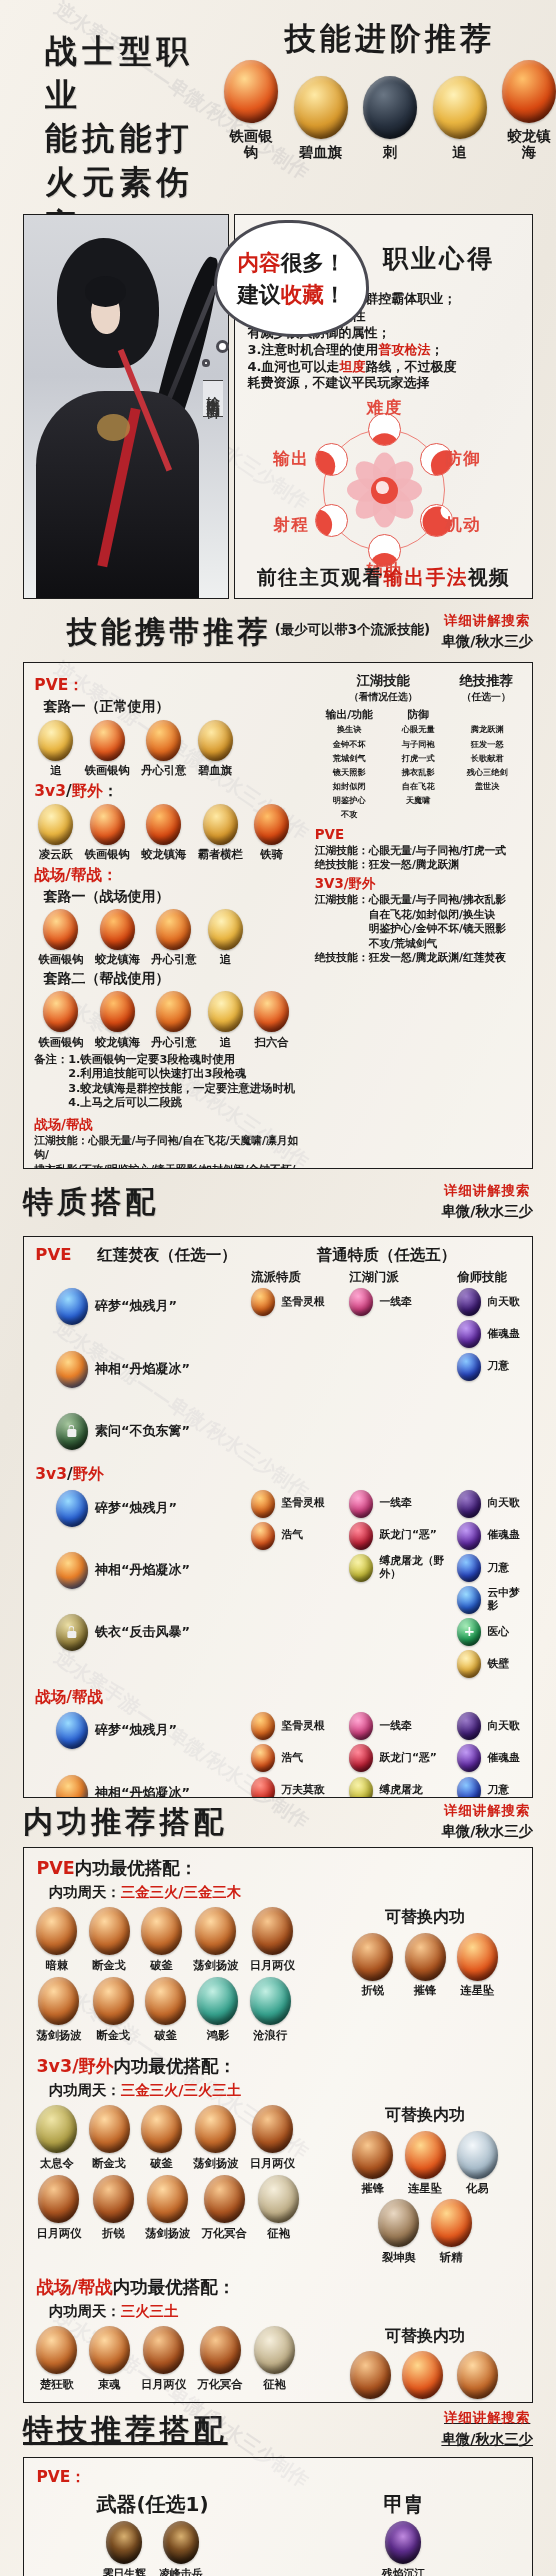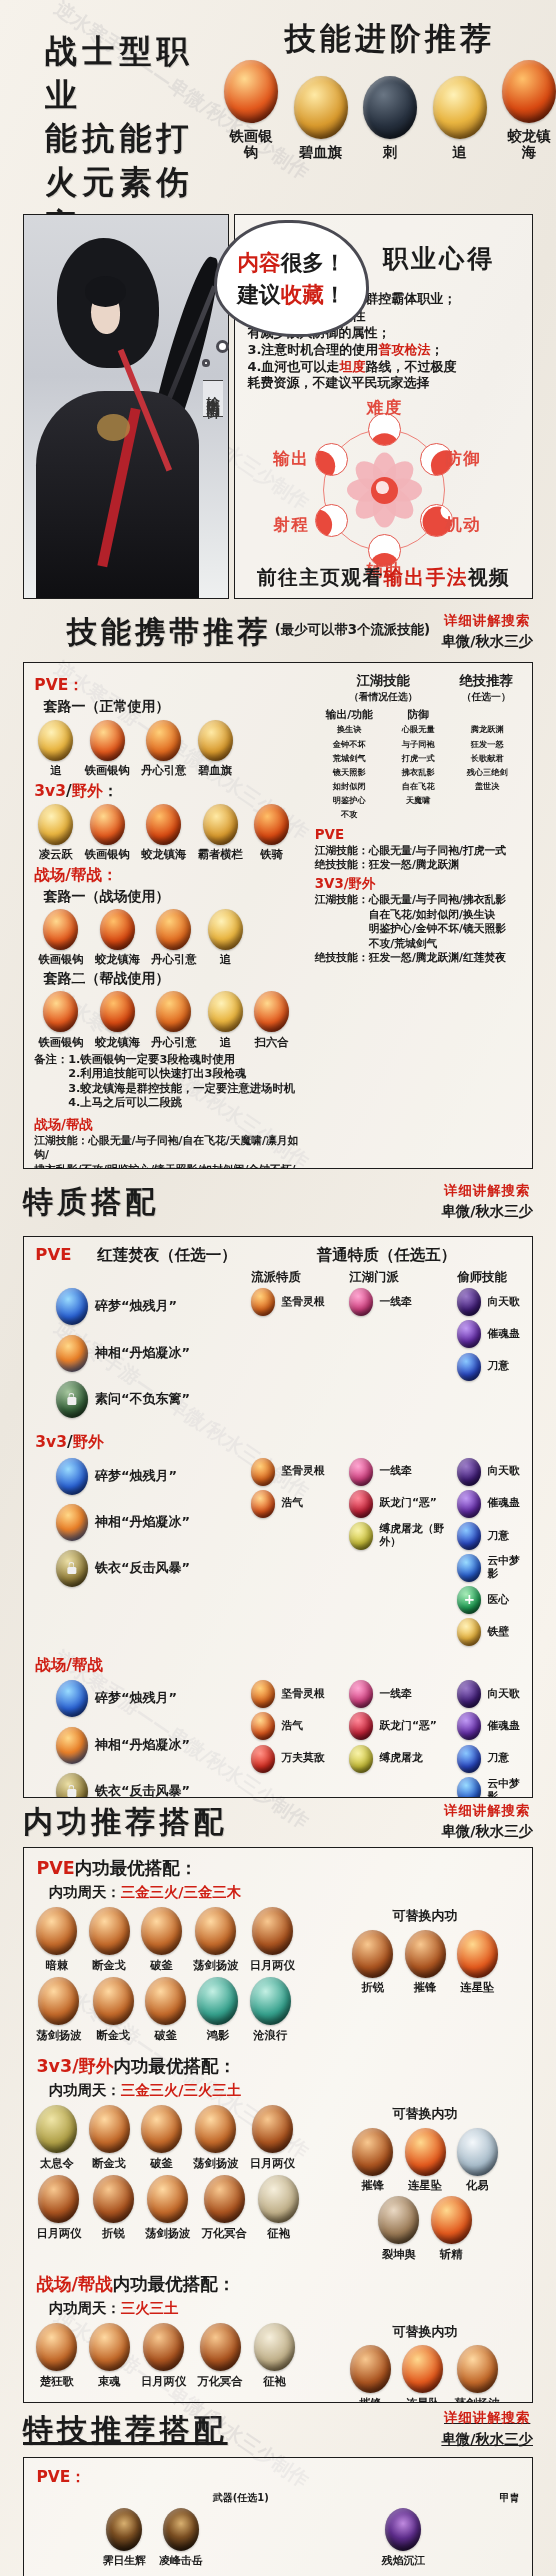--- a/index.html
+++ b/index.html
@@ -164,44 +164,44 @@
   
   .s-traits-head { height:67px; align-items:center; }
   .s-traits-box { height:562px; padding:8.2px 11.3px; }
   .tr-top { display:flex; font-weight:900; }
   .tr-top .pvel { font-size:16.5px; color:#cf1f14; width:62px; }
   .tr-top .mh { width:155px; font-size:15.5px; }
   .tr-top .ch { flex:1; text-align:center; font-size:15.5px; }
   .tr-cols { display:flex; margin:3.1px 0 2.1px; font-size:12.4px; font-weight:900; }
   .tr-cols .s0 { width:216px; } .tr-cols .s1 { width:98px; } .tr-cols .s2 { width:108px; } .tr-cols .s3 { flex:1; }
   .tband { display:flex; }
-  .tb-master { width:216px; padding-left:20.6px; }
+  .tb-master { width:216px; padding-left:20.6px;gap:16px; }
   .tb-c1 { width:98px; } .tb-c2 { width:108px; } .tb-c3 { flex:1; }
   .tband .lp-r { display:flex; flex-direction:column; }
   .band-lab { font-size:15.5px; font-weight:900; margin:5.2px 0 4.1px; }
 
   
   .s-ng-head { height:49px; align-items:center; }
   .s-ng-box { height:556px; padding:8.2px 12.4px; }
   .ng-g { margin-bottom:7.2px; }
   .ng-head { font-size:17.5px; font-weight:900; }
   .ng-cycle { font-size:14.4px; font-weight:900; margin:3.1px 0 5.2px 12.4px; }
   .ng-body { display:flex; }
   .ng-main { width:294px; }
   .ng-main .irow { margin-bottom:5.2px; }
   .ng-alt { flex:1; }
-  .ng-alt-h { text-align:center; font-size:13px; font-weight:900; margin-bottom:4.1px; }
+  .ng-alt-h { text-align:center; font-size:16px; font-weight:900; margin-bottom:4.1px; }
   .ng-alt .irow { justify-content:center; margin-bottom:4.1px; }
 
   
   .s-tech-head { height:54px; align-items:center;text-decoration:underline; }
   .s-tech-box { height:526px; padding:7.2px 12.4px; }
   .tech-lab { font-size:15.5px; font-weight:900; margin:2.1px 0 3.1px; }
   .tech-grid { display:grid; grid-template-columns:1fr 1fr; column-gap:18.5px; row-gap:5.2px; }
-  .tg-h { text-align:right; font-size:10px; font-weight:900; margin-bottom:3.1px; }
+  .tg-h { text-align:center; font-size:20px; font-weight:900; margin-bottom:3.1px; }
   .tg .irow { margin-bottom:3.1px; }
 </style>
 </head>
 <body>
 
 <div class="page">
   <div id="wml">
       <div class="wm" style="left: 31px; top: 77px;">逆水寒手游——卑微/秋水三少制作</div>
       <div class="wm" style="left: 31px; top: 407px;">逆水寒手游——卑微/秋水三少制作</div>
       <div class="wm" style="left: 31px; top: 737px;">逆水寒手游——卑微/秋水三少制作</div>

